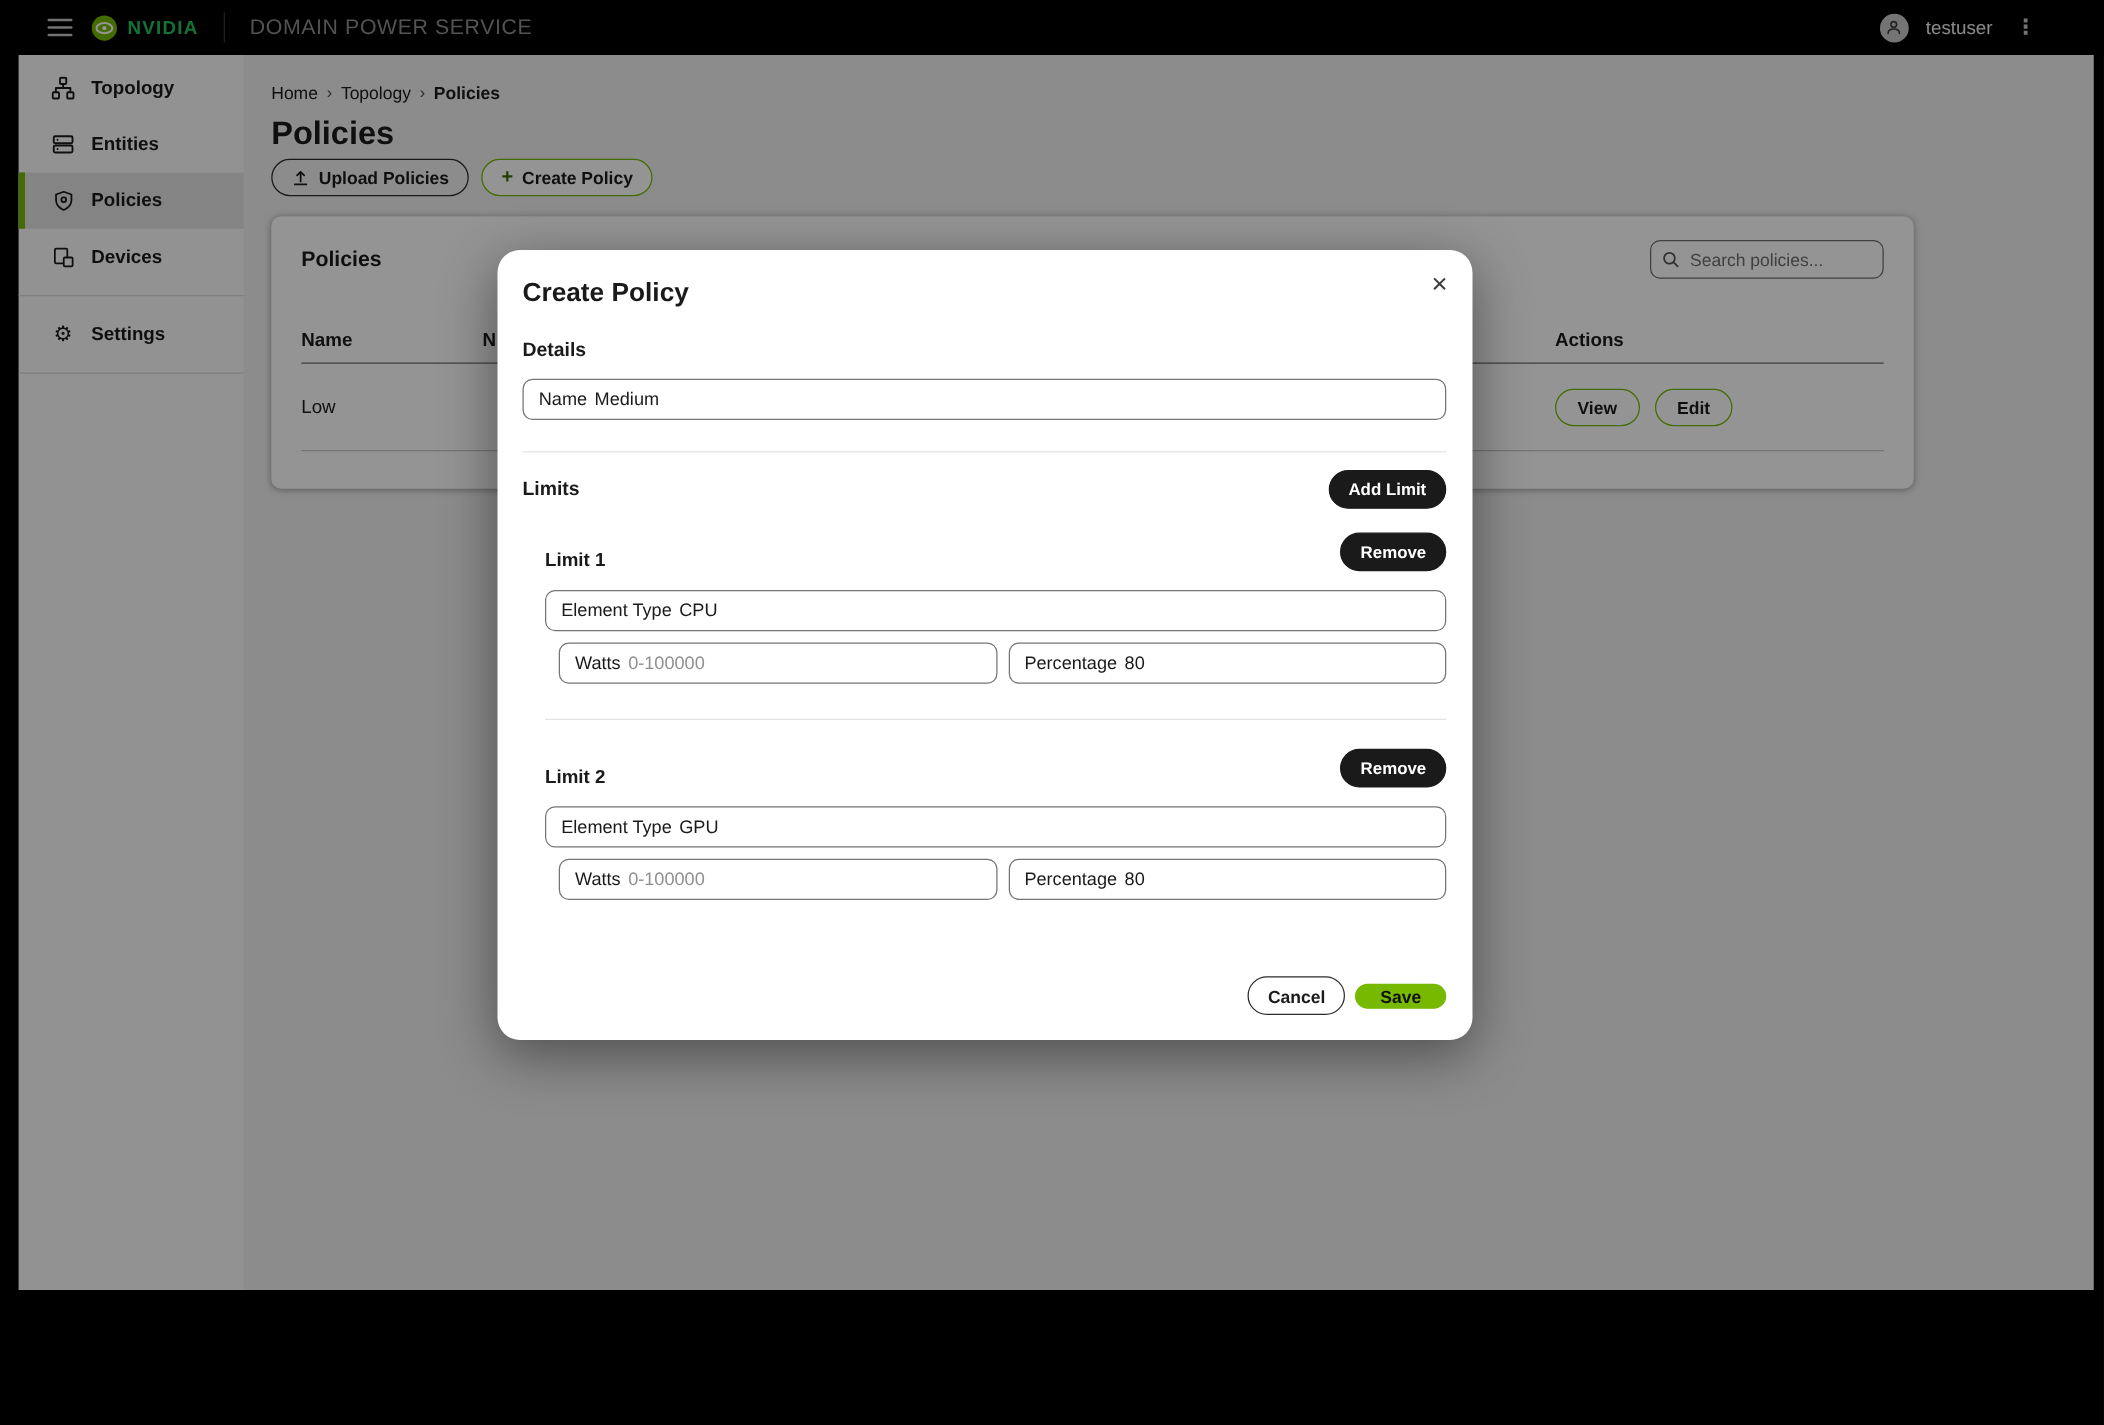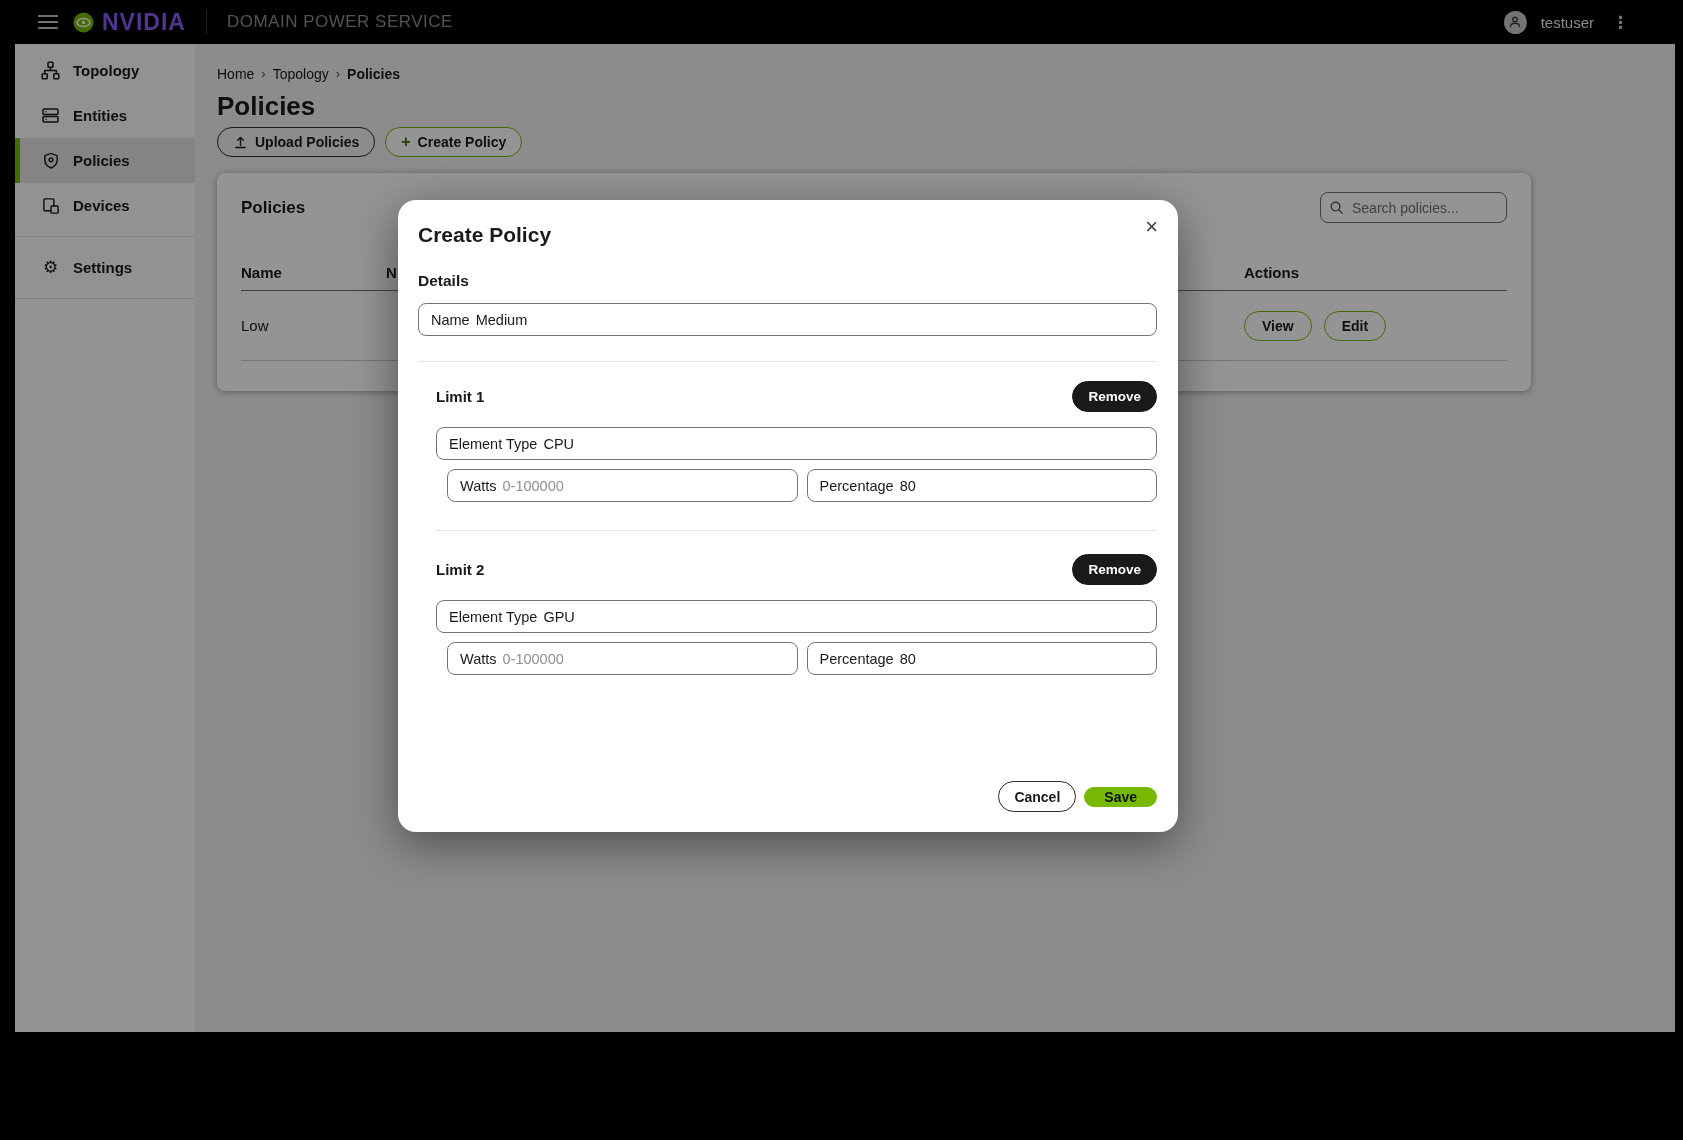--- a/index.html
+++ b/index.html
@@ -6,21 +6,21 @@
   html,body { width:1683px; height:1140px; background:#000; overflow:hidden;
               font-family:"Liberation Sans","DejaVu Sans",sans-serif; color:#1a1a1a; }
 
   
   .topbar { position:absolute; left:0; top:0; width:1683px; height:44px; background:#000;
             display:flex; align-items:center; z-index:10; }
   .tb-left { display:flex; align-items:center; gap:14px; padding-left:38px; }
   .hamburger { width:20px; height:14px; display:flex; flex-direction:column; justify-content:space-between; cursor:pointer; }
   .hamburger span { display:block; height:2px; background:#c6c6c6; border-radius:1px; }
   .brand { display:flex; align-items:center; gap:7px; }
-  .brand-text { color:#8b5cf6; font-weight:800; font-size:23px; letter-spacing:1px; }
+  .brand-text { color:#22c55e; font-weight:800; font-size:15px; letter-spacing:1px; }
   .tb-divider { width:1px; height:24px; background:#3a3a3a; margin:0 6px; }
   .tb-title { color:#8f8f8f; font-size:17px; letter-spacing:0.5px; }
   .tb-right { position:absolute; right:50px; top:0; height:44px; display:flex; align-items:center; gap:14px; }
   .avatar { width:23px; height:23px; border-radius:50%; background:#c9c9c9; display:flex; align-items:center; justify-content:center; }
   .tb-user { color:#ededed; font-size:15px; }
   .kebab { color:#c6c6c6; font-size:17px; font-weight:700; cursor:pointer; padding:0 4px; }
 
   
   .app { position:absolute; left:15px; top:44px; width:1660px; height:988px; background:#f1f1f1; display:flex; }
 
@@ -81,21 +81,21 @@
            gap:6px; padding:0 12px; font-size:14.5px; background:#fff; cursor:text; }
   .name-field { margin-top:13px; }
   .f-label { color:#1a1a1a; }
   .f-value { color:#1a1a1a; }
   .f-ph { color:#8f8f8f; }
   .modal-divider { height:1px; background:#e4e4e4; margin-top:25px; }
   .limits-row { margin-top:14px; display:flex; justify-content:space-between; align-items:center; }
   .limit { margin-left:18px; }
   .limit-1 { margin-top:19px; }
   .limit-2 { margin-top:23px; }
-  .limit-head { display:flex; justify-content:space-between; align-items:center; }
+  .limit-head { display:flex; justify-content:space-between; align-items:flex-end; }
   .limit-title { font-size:15px; font-weight:700; }
   .field.select { margin-top:15px; cursor:pointer; }
   .field-row { display:flex; gap:9px; margin:9px 0 0 11px; }
   .field-row .field { flex:1; }
   .limit-divider { height:1px; background:#e4e4e4; margin:28px 0 0 18px; }
   .modal-footer { position:absolute; right:21px; bottom:20px; display:flex; gap:8px; align-items:center; }
   .pill.cancel { background:#fff; height:31px; }
   .pill.save { background:#76b900; border-color:#76b900; color:#0f0f0f; font-weight:700; height:20px; padding:0 19px; }
 
   svg.ic { stroke:#1a1a1a; stroke-width:1.5; fill:none; stroke-linecap:round; stroke-linejoin:round; }
@@ -243,20 +243,24 @@
   <h2 class="modal-title">Create Policy</h2>
 
   <div class="section-h details-h">Details</div>
   <div class="field name-field">
     <span class="f-label">Name</span>
     <span class="f-value">Medium</span>
   </div>
 
   <div class="modal-divider"></div>
 
+  <div class="limits-row">
+    <span class="section-h">Limits</span>
+    <button class="pill dark">Add Limit</button>
+  </div>
 
   <div class="limit limit-1">
     <div class="limit-head">
       <span class="limit-title">Limit 1</span>
       <button class="pill dark">Remove</button>
     </div>
     <div class="field select">
       <span class="f-label">Element Type</span>
       <span class="f-value">CPU</span>
     </div>

